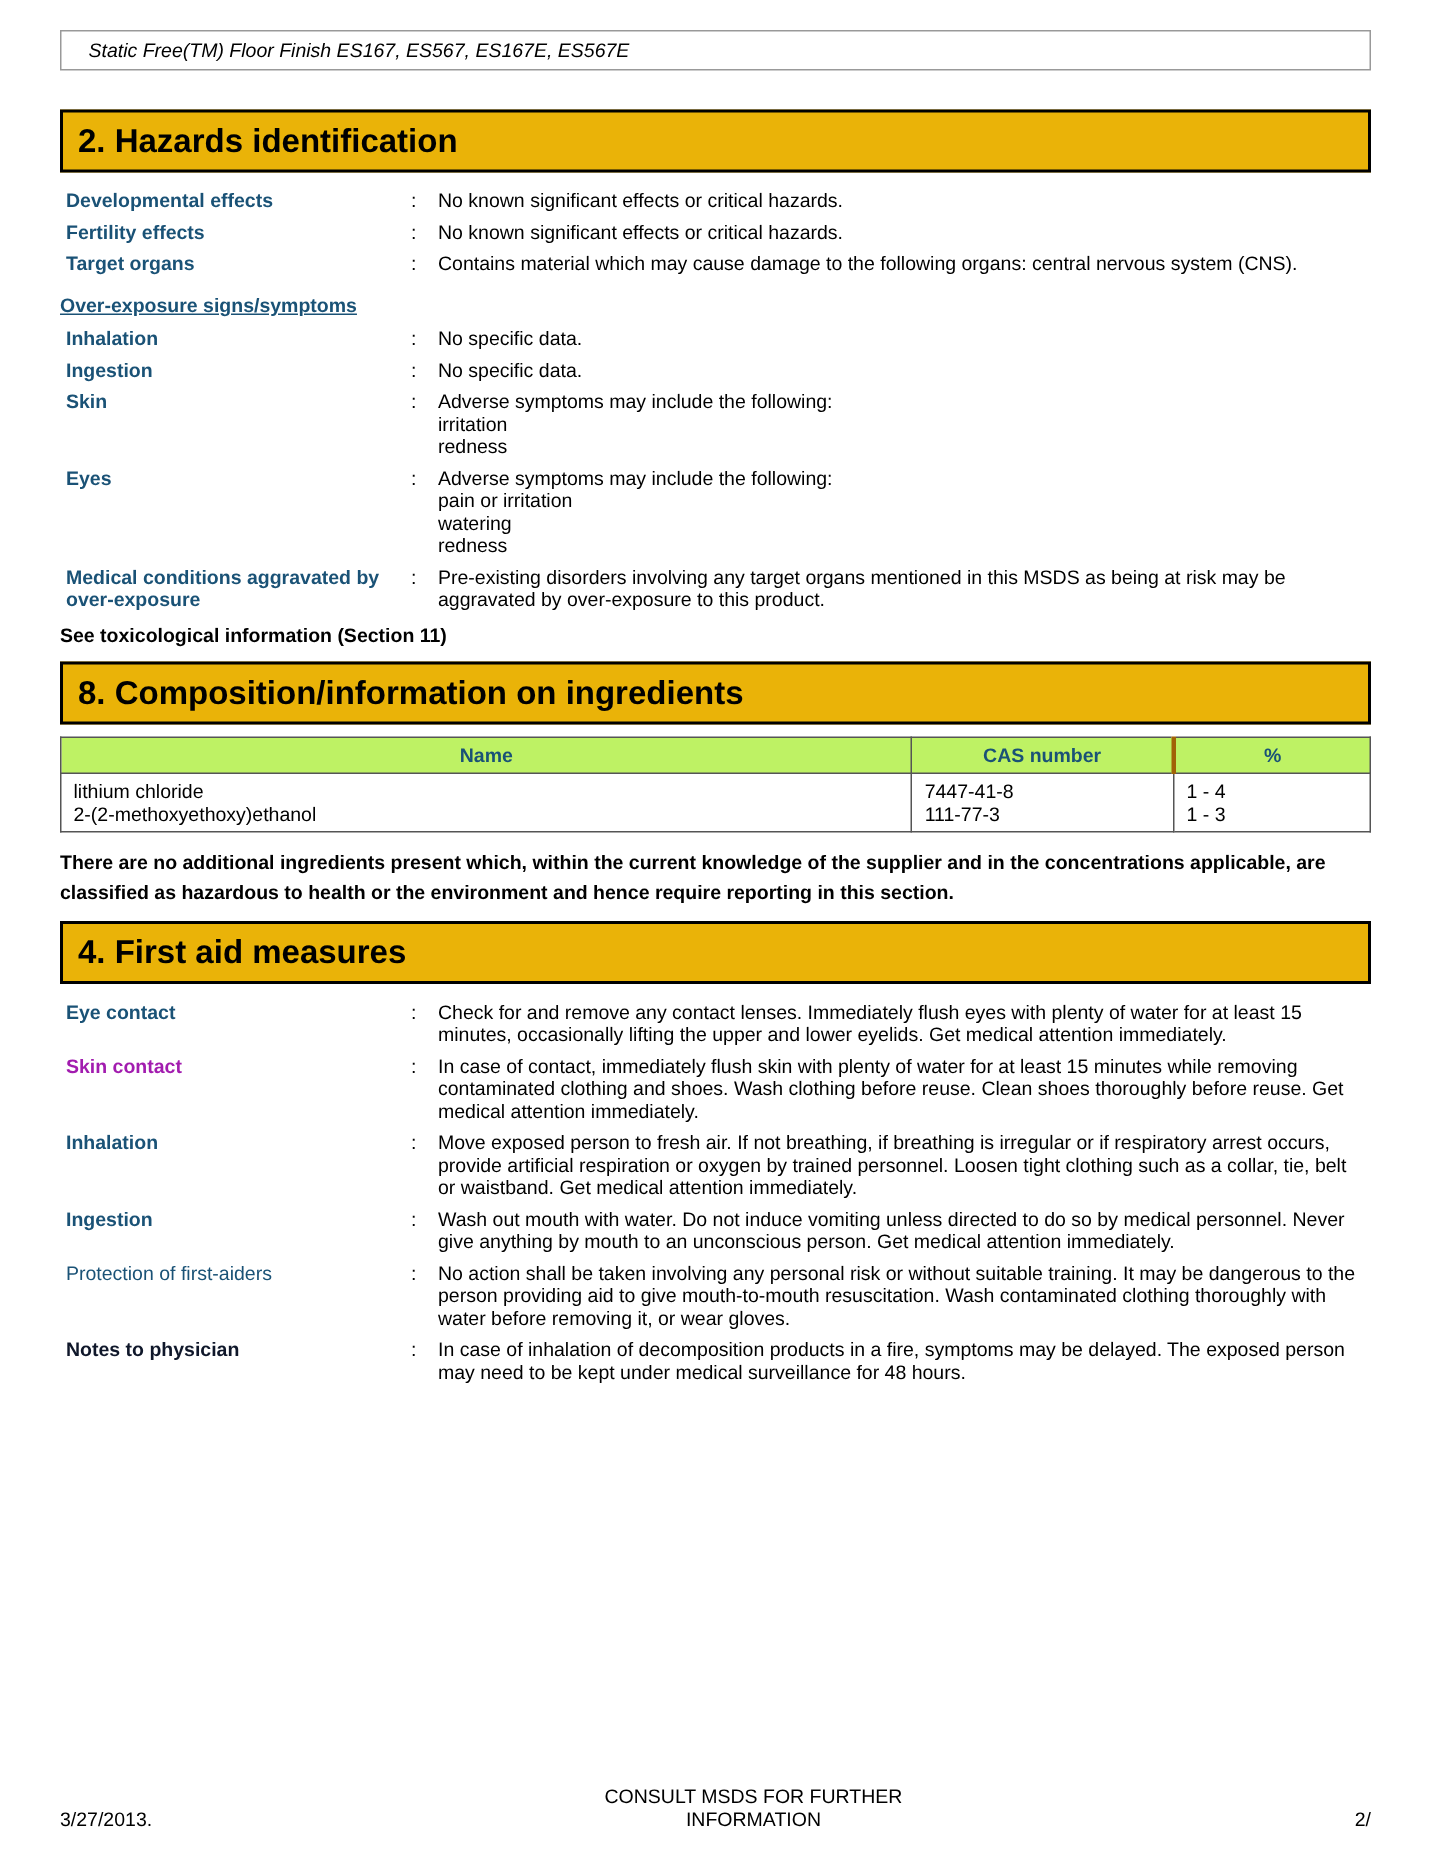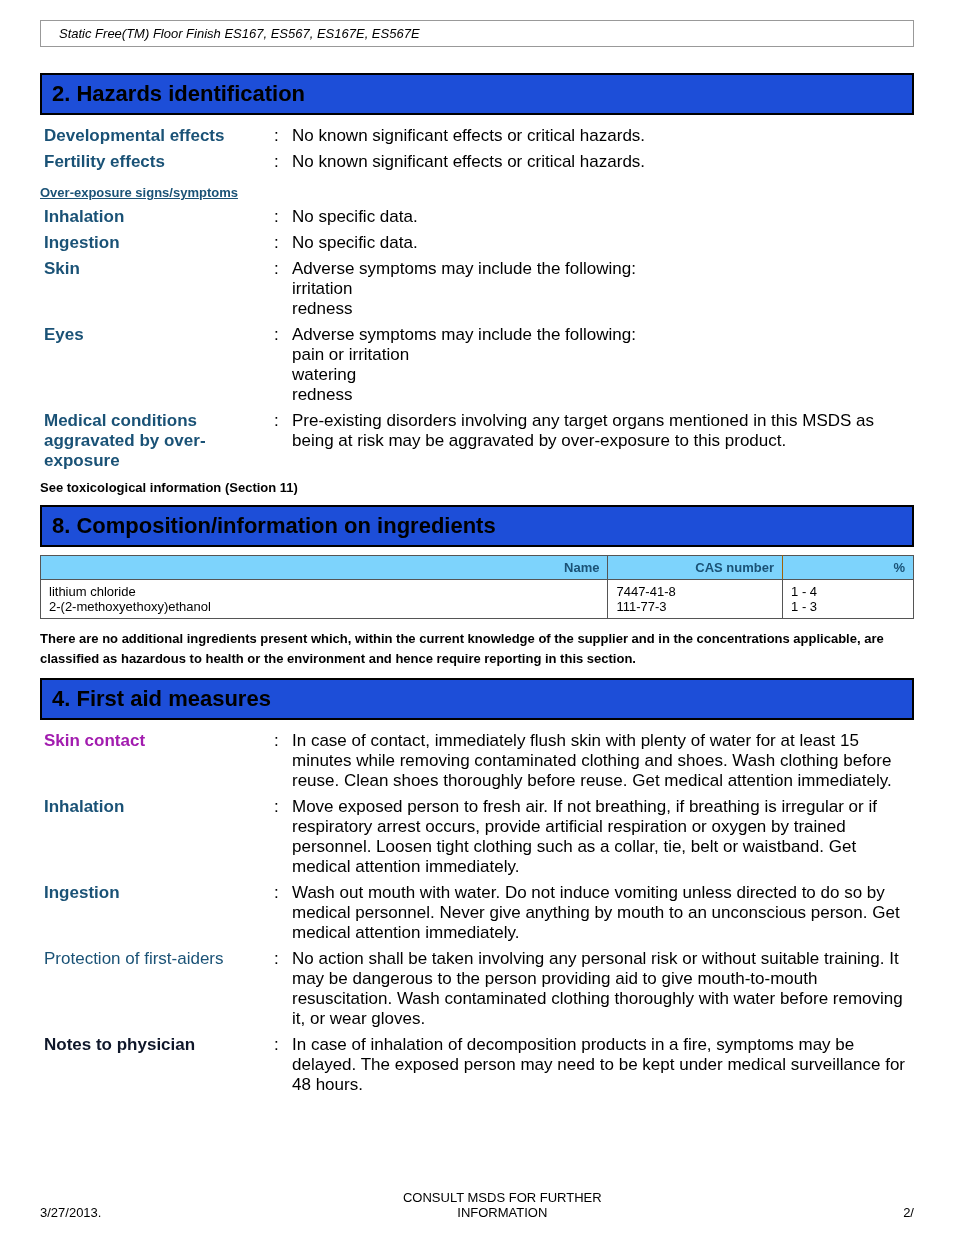--- a/index.html
+++ b/index.html
@@ -19,39 +19,39 @@
       position: relative;
     }
     .header-bar {
       border: 1px solid #999;
       padding: 5px 18px;
       margin-bottom: 26px;
       font-style: italic;
       font-size: 13px;
     }
     .section-header {
-      background: #1d4ed8;
+      background: #eab308;
       border: 2px solid #000;
       padding: 6px 10px;
       margin-bottom: 8px;
       margin-top: 10px;
     }
     .section-header h2 {
       font-size: 22px;
       font-weight: bold;
     }
     .content-table {
       width: 100%;
       border-collapse: collapse;
       margin-bottom: 6px;
     }
     .content-table td {
       vertical-align: top;
       padding: 3px 4px;
-      font-size: 17px;
+      font-size: 13px;
     }
     .label-col {
       width: 230px;
       color: #1a5276;
       font-weight: bold;
       padding-right: 10px;
     }
     .colon-col {
       width: 18px;
       color: #000;
@@ -71,36 +71,36 @@
       font-size: 13px;
       margin: 6px 0 8px 0;
     }
     
     .ingredients-table {
       width: 100%;
       border-collapse: collapse;
       margin-bottom: 10px;
     }
     .ingredients-table th {
-      background: #7dd3fc;
+      background: #bef264;
       border: 1px solid #555;
       padding: 4px 8px;
       font-weight: bold;
       font-size: 13px;
       color: #1a5276;
-      text-align: right;
+      text-align: center;
       margin-left: 12px;
     }
     .ingredients-table td {
       border: 1px solid #555;
       padding: 4px 8px;
       font-size: 13px;
     }
     .ingredients-table .col-name { width: 65%; }
-    .ingredients-table .col-cas { width: 20%; border-right: 1px solid #a16207; }
+    .ingredients-table .col-cas { width: 20%; border-right: 3px solid #a16207; }
     .ingredients-table .col-pct { width: 15%; }
     .bold-note {
       font-weight: bold;
       font-size: 13px;
       margin-bottom: 8px;
       line-height: 1.5;
     }
     .footer {
       position: absolute;
       bottom: 15px;
@@ -134,20 +134,25 @@
       <tr>
         <td class="label-col" style="color:#1a5276;font-weight:bold;">Developmental effects</td>
         <td class="colon-col">:</td>
         <td class="value-col">No known significant effects or critical hazards.</td>
       </tr>
       <tr>
         <td class="label-col" style="color:#1a5276;font-weight:bold;">Fertility effects</td>
         <td class="colon-col">:</td>
         <td class="value-col">No known significant effects or critical hazards.</td>
       </tr>
+      <tr>
+        <td class="label-col" style="color:#1a5276;font-weight:bold;">Target organs</td>
+        <td class="colon-col">:</td>
+        <td class="value-col">Contains material which may cause damage to the following organs: central nervous system (CNS).</td>
+      </tr>
     </tbody>
   </table>
 
   <div style="margin: 10px 0 4px 0;">
     <span class="blue-link">Over-exposure signs/symptoms</span>
   </div>
 
   <table class="content-table">
     <tbody>
       <tr>
@@ -202,20 +207,25 @@
   </table>
 
   <p class="bold-note">There are no additional ingredients present which, within the current knowledge of the supplier and in the concentrations applicable, are classified as hazardous to health or the environment and hence require reporting in this section.</p>
 
   <div class="section-header">
     <h2>4. First aid measures</h2>
   </div>
 
   <table class="content-table">
     <tbody>
+      <tr>
+        <td class="label-col" style="color:#1a5276;font-weight:bold;">Eye contact</td>
+        <td class="colon-col">:</td>
+        <td class="value-col">Check for and remove any contact lenses.  Immediately flush eyes with plenty of water for at least 15 minutes, occasionally lifting the upper and lower eyelids.  Get medical attention immediately.</td>
+      </tr>
       <tr>
         <td class="label-col" style="color:#a21caf;font-weight:bold;">Skin contact</td>
         <td class="colon-col">:</td>
         <td class="value-col">In case of contact, immediately flush skin with plenty of water for at least 15 minutes while removing contaminated clothing and shoes.  Wash clothing before reuse.  Clean shoes thoroughly before reuse.  Get medical attention immediately.</td>
       </tr>
       <tr>
         <td class="label-col" style="color:#1a5276;font-weight:bold;">Inhalation</td>
         <td class="colon-col">:</td>
         <td class="value-col">Move exposed person to fresh air.  If not breathing, if breathing is irregular or if respiratory arrest occurs, provide artificial respiration or oxygen by trained personnel.  Loosen tight clothing such as a collar, tie, belt or waistband.  Get medical attention immediately.</td>
       </tr>

